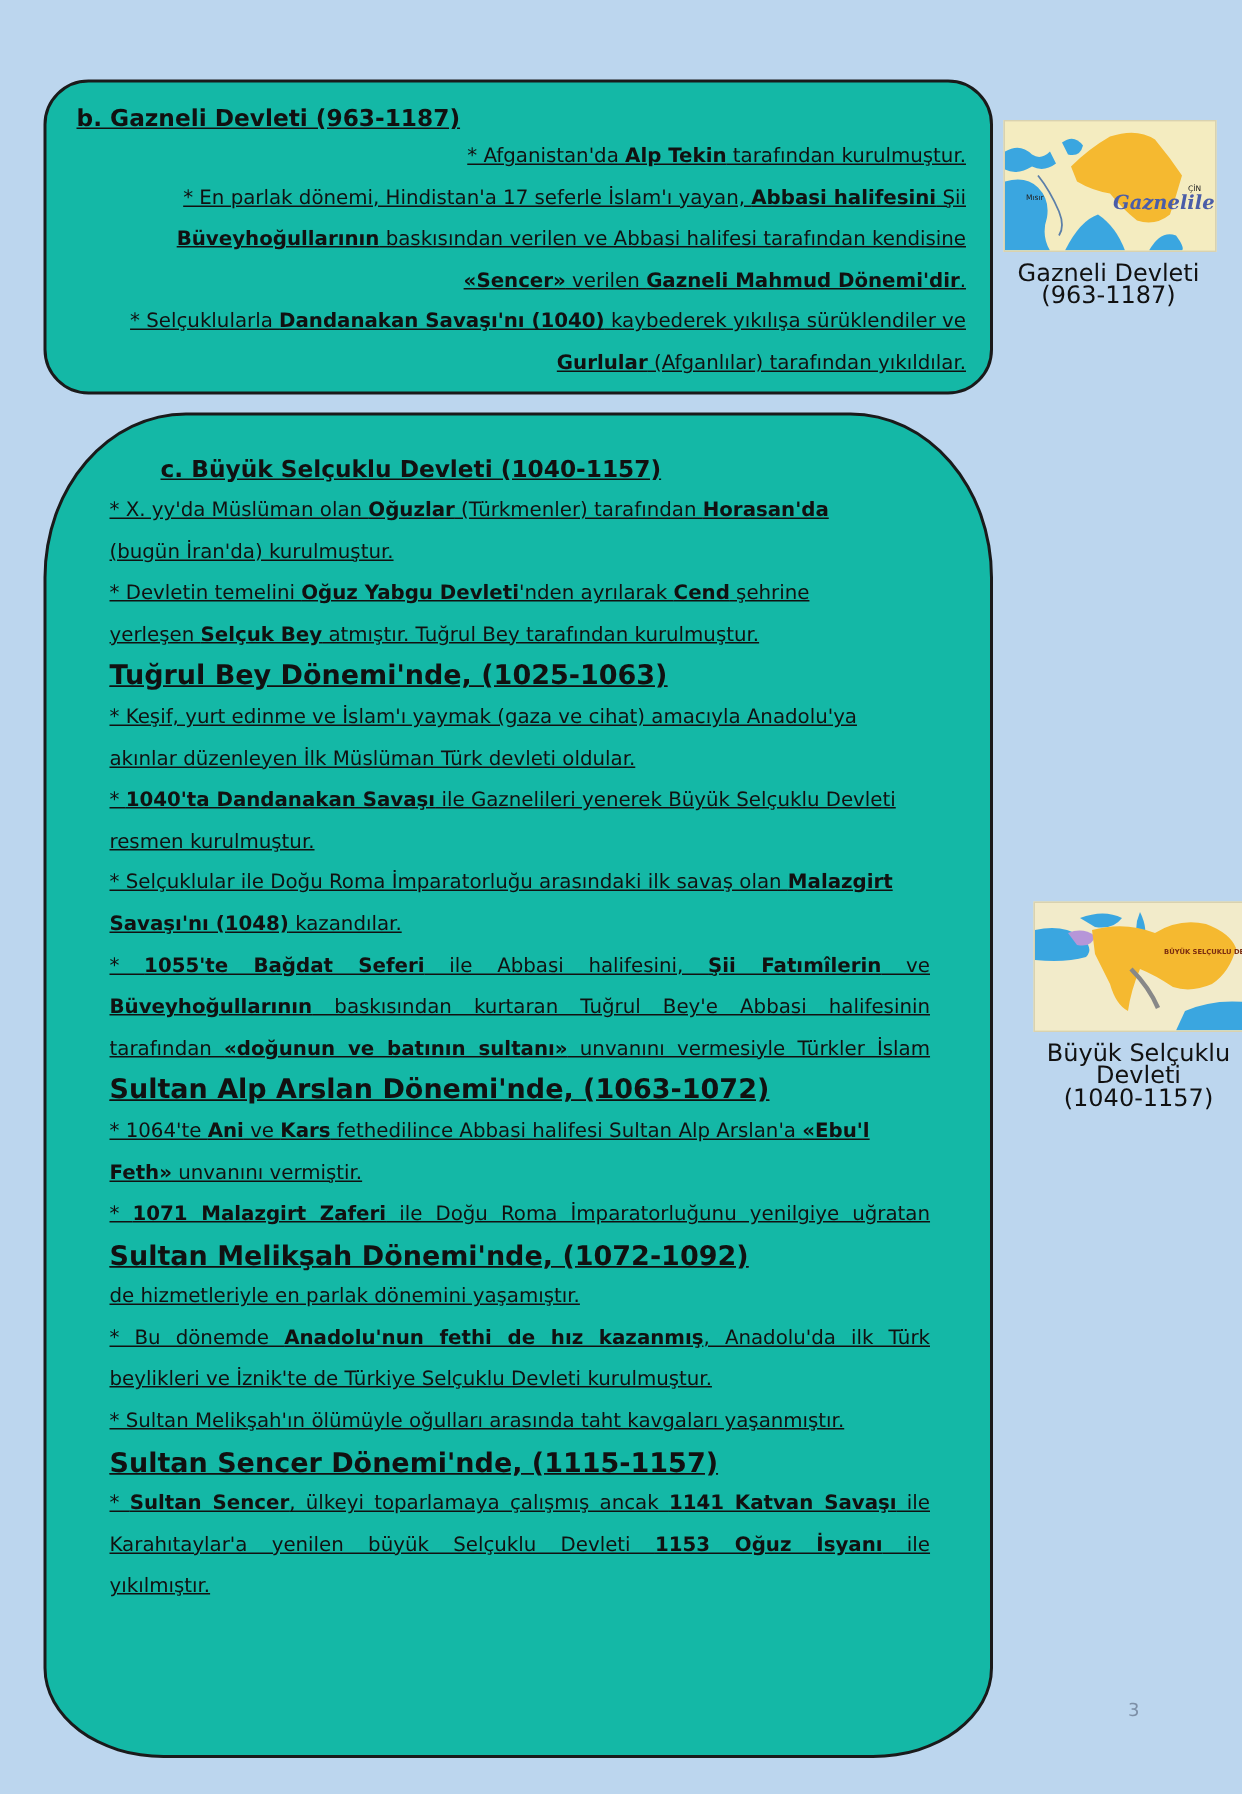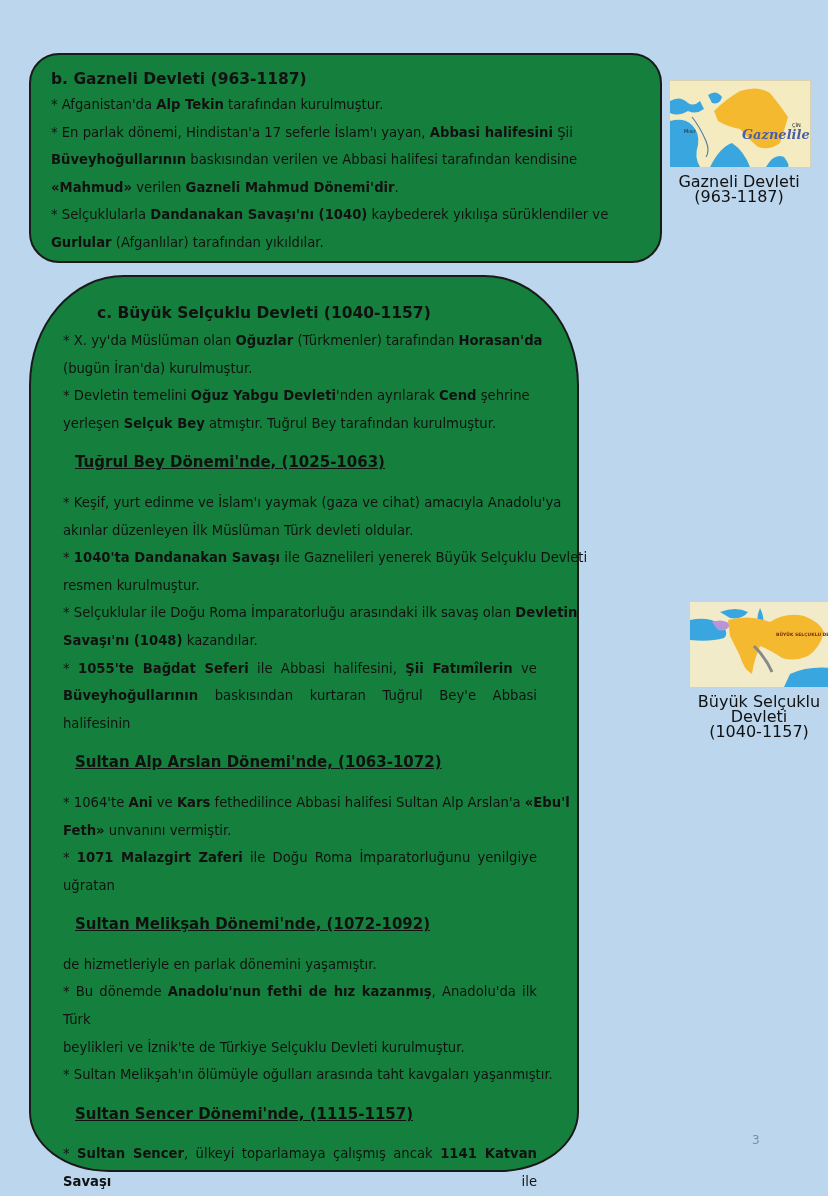--- a/index.html
+++ b/index.html
@@ -6,55 +6,56 @@
   body {
     width: 828px; height: 1196px;
     background: #bcd6ee;
     position: relative;
     overflow: hidden;
     font-family: "DejaVu Sans", sans-serif;
     color: #111;
   }
   .box {
     position: absolute;
-    background: #15803d;
+    background: #14b8a6;
     border: 2px solid #1a1a1a;
     box-sizing: border-box;
+    text-decoration: underline;
   }
   #box-gazneli {
     left: 29px; top: 53px; width: 633px; height: 210px;
     border-radius: 30px;
     padding: 12px 16px 0 20px;
   }
   #box-selcuklu {
-    left: 29px; top: 275px; width: 550px; height: 897px;
+    left: 29px; top: 275px; width: 633px; height: 897px;
     border-radius: 95px 95px 80px 80px / 110px 110px 60px 60px;
-    padding: 24px 40px 0 32px;
+    padding: 24px 40px 0 42px;
   }
   .title {
     font-weight: bold;
     font-size: 15.5px;
     line-height: 24px;
     margin: 0;
   }
   #box-selcuklu .title { padding-left: 34px; margin-bottom: 2px; }
   .line {
     font-size: 13.2px;
     line-height: 27.6px;
     margin: 0;
     white-space: nowrap;
   }
-  #box-gazneli .line { line-height: 27.6px; }
+  #box-gazneli .line { line-height: 27.6px; text-align: right; }
   .just { text-align: justify; text-align-last: justify; white-space: normal; }
   .sub {
     font-weight: bold;
     text-decoration: underline;
-    font-size: 15px;
+    font-size: 18px;
     line-height: 27.6px;
-    margin: 12px;
+    margin: 0;
   }
   b { font-weight: bold; }
   .side-figure {
     position: absolute;
     width: 150px;
     text-align: center;
   }
   #fig-gazneli { left: 664px; top: 80px; }
   #fig-selcuklu { left: 684px; top: 601px; }
   .map {
@@ -82,42 +83,43 @@
 </style>
 </head>
 <body>
 
 <div id="box-gazneli" class="box">
   <h2 class="title">b. Gazneli Devleti (963-1187)</h2>
   <div id="gazneli-lines">
       <p class="line"><span>* Afganistan'da </span><b>Alp Tekin</b><span> tarafından kurulmuştur.</span></p>
       <p class="line"><span>* En parlak dönemi, Hindistan'a 17 seferle İslam'ı yayan, </span><b>Abbasi halifesini</b><span> Şii</span></p>
       <p class="line"><b>Büveyhoğullarının</b><span> baskısından verilen ve Abbasi halifesi tarafından kendisine</span></p>
-      <p class="line"><b>«Mahmud»</b><span> verilen </span><b>Gazneli Mahmud Dönemi'dir</b><span>.</span></p>
+      <p class="line"><b>«Sencer»</b><span> verilen </span><b>Gazneli Mahmud Dönemi'dir</b><span>.</span></p>
       <p class="line"><span>* Selçuklularla </span><b>Dandanakan Savaşı'nı (1040)</b><span> kaybederek yıkılışa sürüklendiler ve</span></p>
       <p class="line"><b>Gurlular</b><span> (Afganlılar) tarafından yıkıldılar.</span></p>
     </div>
 </div>
 
 <div id="box-selcuklu" class="box">
   <h2 class="title">c. Büyük Selçuklu Devleti (1040-1157)</h2>
   <div id="selcuklu-lines">
       <p class="line"><span>* X. yy'da Müslüman olan </span><b>Oğuzlar</b><span> (Türkmenler) tarafından </span><b>Horasan'da</b></p>
       <p class="line"><span>(bugün İran'da) kurulmuştur.</span></p>
       <p class="line"><span>* Devletin temelini </span><b>Oğuz Yabgu Devleti</b><span>'nden ayrılarak </span><b>Cend</b><span> şehrine</span></p>
       <p class="line"><span>yerleşen </span><b>Selçuk Bey</b><span> atmıştır. Tuğrul Bey tarafından kurulmuştur.</span></p>
       <p class="sub"><span>Tuğrul Bey Dönemi'nde, (1025-1063)</span></p>
       <p class="line"><span>* Keşif, yurt edinme ve İslam'ı yaymak (gaza ve cihat) amacıyla Anadolu'ya</span></p>
       <p class="line"><span>akınlar düzenleyen İlk Müslüman Türk devleti oldular.</span></p>
       <p class="line"><span>* </span><b>1040'ta Dandanakan Savaşı</b><span> ile Gaznelileri yenerek Büyük Selçuklu Devleti</span></p>
       <p class="line"><span>resmen kurulmuştur.</span></p>
-      <p class="line"><span>* Selçuklular ile Doğu Roma İmparatorluğu arasındaki ilk savaş olan </span><b>Devletin</b></p>
+      <p class="line"><span>* Selçuklular ile Doğu Roma İmparatorluğu arasındaki ilk savaş olan </span><b>Malazgirt</b></p>
       <p class="line"><b>Savaşı'nı (1048)</b><span> kazandılar.</span></p>
       <p class="line just"><span>* </span><b>1055'te Bağdat Seferi</b><span> ile Abbasi halifesini, </span><b>Şii Fatımîlerin</b><span> ve</span></p>
       <p class="line just"><b>Büveyhoğullarının</b><span> baskısından kurtaran Tuğrul Bey'e Abbasi halifesinin</span></p>
+      <p class="line just"><span>tarafından  </span><b>«doğunun ve batının sultanı»</b><span> unvanını vermesiyle Türkler İslam</span></p>
       <p class="sub"><span>Sultan Alp Arslan Dönemi'nde, (1063-1072)</span></p>
       <p class="line"><span>* 1064'te </span><b>Ani</b><span> ve </span><b>Kars</b><span> fethedilince Abbasi halifesi Sultan Alp Arslan'a </span><b>«Ebu'l</b></p>
       <p class="line"><b>Feth»</b><span> unvanını vermiştir.</span></p>
       <p class="line just"><span>* </span><b>1071 Malazgirt Zaferi</b><span> ile Doğu Roma İmparatorluğunu yenilgiye uğratan</span></p>
       <p class="sub"><span>Sultan Melikşah Dönemi'nde, (1072-1092)</span></p>
       <p class="line"><span>de hizmetleriyle en parlak dönemini yaşamıştır.</span></p>
       <p class="line just"><span>* Bu dönemde </span><b>Anadolu'nun fethi de hız kazanmış</b><span>, Anadolu'da ilk Türk</span></p>
       <p class="line"><span>beylikleri ve İznik'te de Türkiye Selçuklu Devleti kurulmuştur.</span></p>
       <p class="line"><span>* Sultan Melikşah'ın ölümüyle oğulları arasında taht kavgaları yaşanmıştır.</span></p>
       <p class="sub"><span>Sultan Sencer Dönemi'nde, (1115-1157)</span></p>

